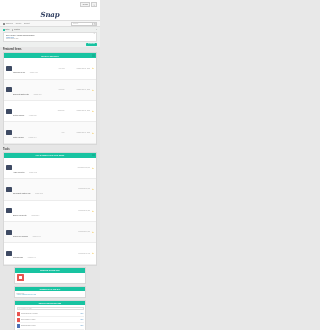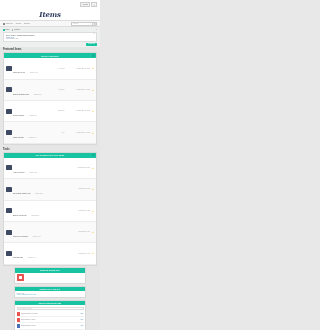--- a/index.html
+++ b/index.html
@@ -141,21 +141,21 @@
 <div class="page">
 
   <div class="topbar">
     <div class="lang-box">
       <span class="lang-chip">English</span>
       <span class="cart-chip">▢</span>
     </div>
   </div>
 
   <div class="logo-wrap">
-    <div class="logo">Items</div>
+    <div class="logo">Snap</div>
   </div>
 
   <div class="navbar">
     <div class="nav-brand">
       <span class="nav-ico"></span>
       <span class="nav-txt">Snapfiles</span>
     </div>
     <div class="nav-links">
       <span class="nav-txt">Browse</span>
       <span class="nav-txt">Support</span>

